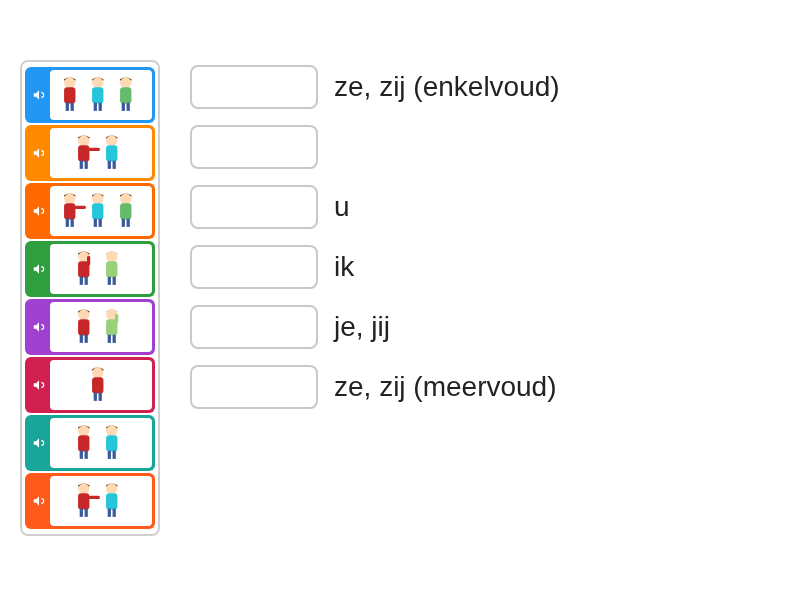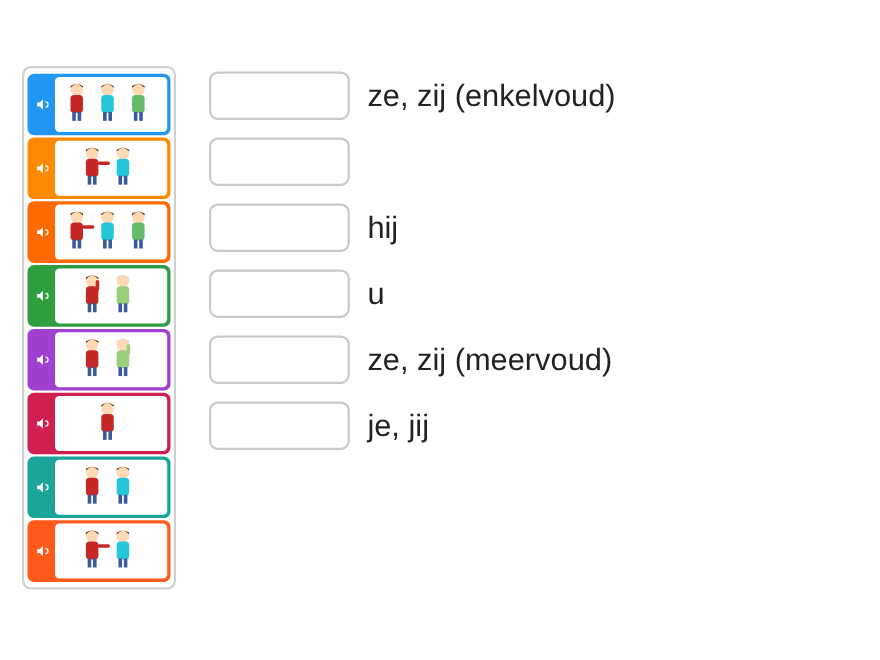--- a/index.html
+++ b/index.html
@@ -308,28 +308,28 @@
   <div class="right-col" id="right-col">
       <div class="row">
         <div class="dropzone"></div>
         <div class="label">ze, zij (enkelvoud)</div>
       </div>
       <div class="row">
         <div class="dropzone"></div>
       </div>
       <div class="row">
         <div class="dropzone"></div>
-        <div class="label">hij</div>
-      </div>
-      <div class="row">
-        <div class="dropzone"></div>
         <div class="label">u</div>
       </div>
       <div class="row">
         <div class="dropzone"></div>
+        <div class="label">ik</div>
+      </div>
+      <div class="row">
+        <div class="dropzone"></div>
+        <div class="label">je, jij</div>
+      </div>
+      <div class="row">
+        <div class="dropzone"></div>
         <div class="label">ze, zij (meervoud)</div>
-      </div>
-      <div class="row">
-        <div class="dropzone"></div>
-        <div class="label">je, jij</div>
       </div>
     </div>
 </div>
 
 </body></html>

